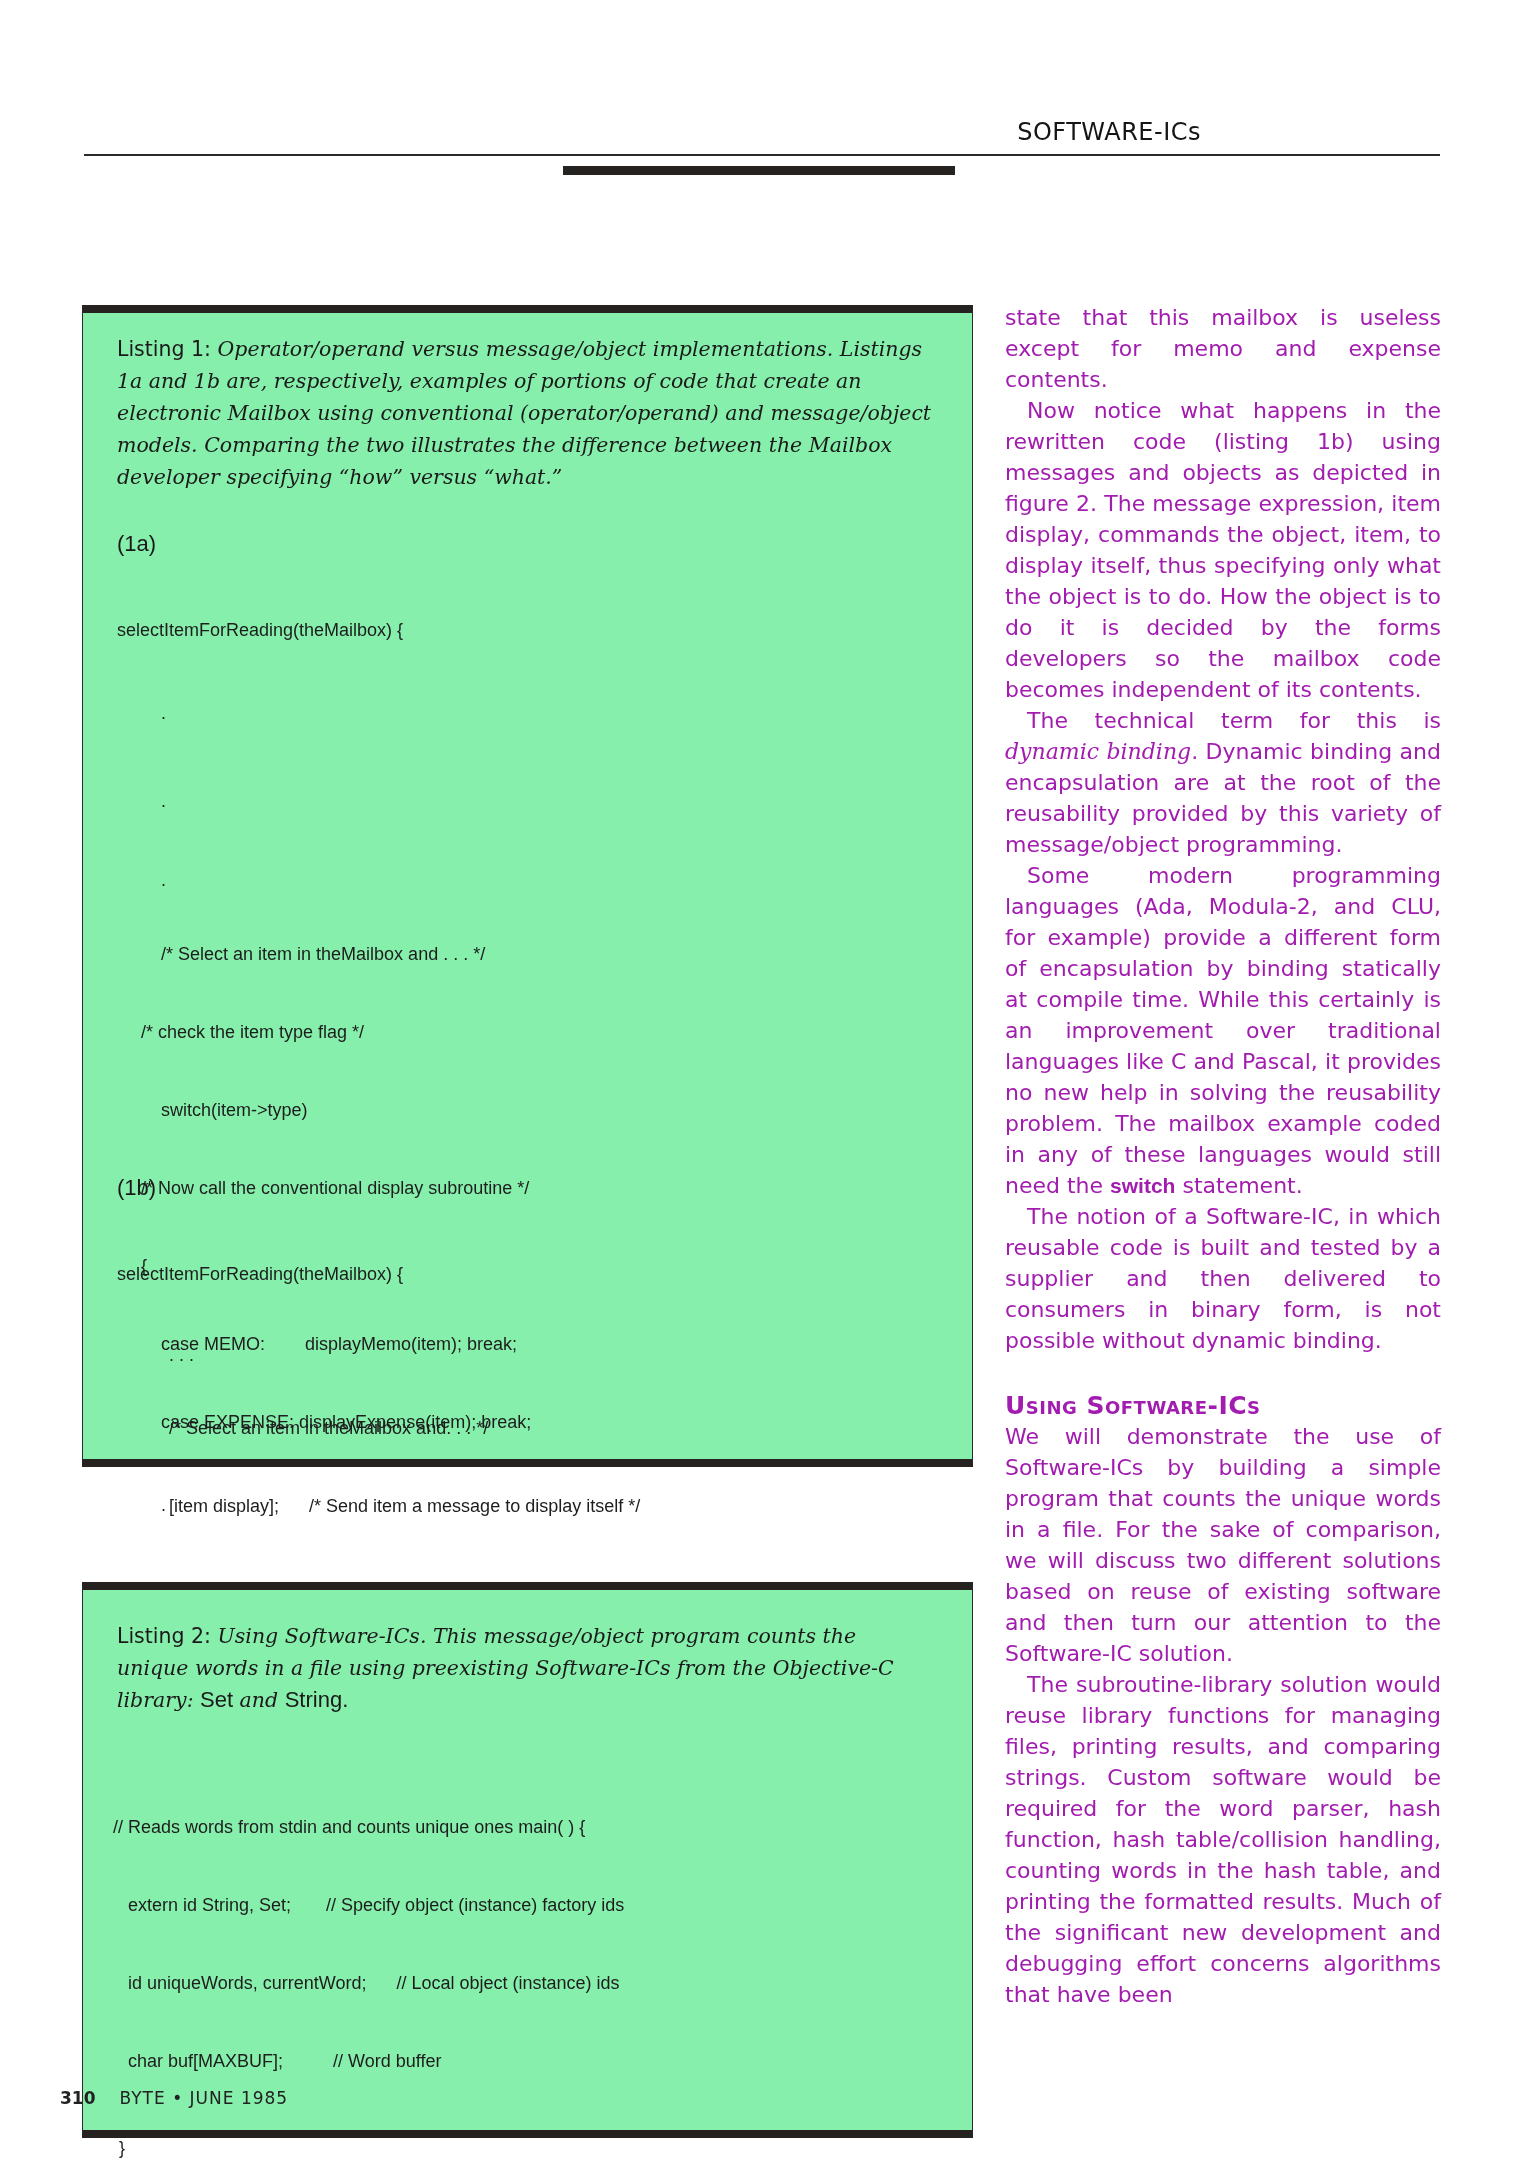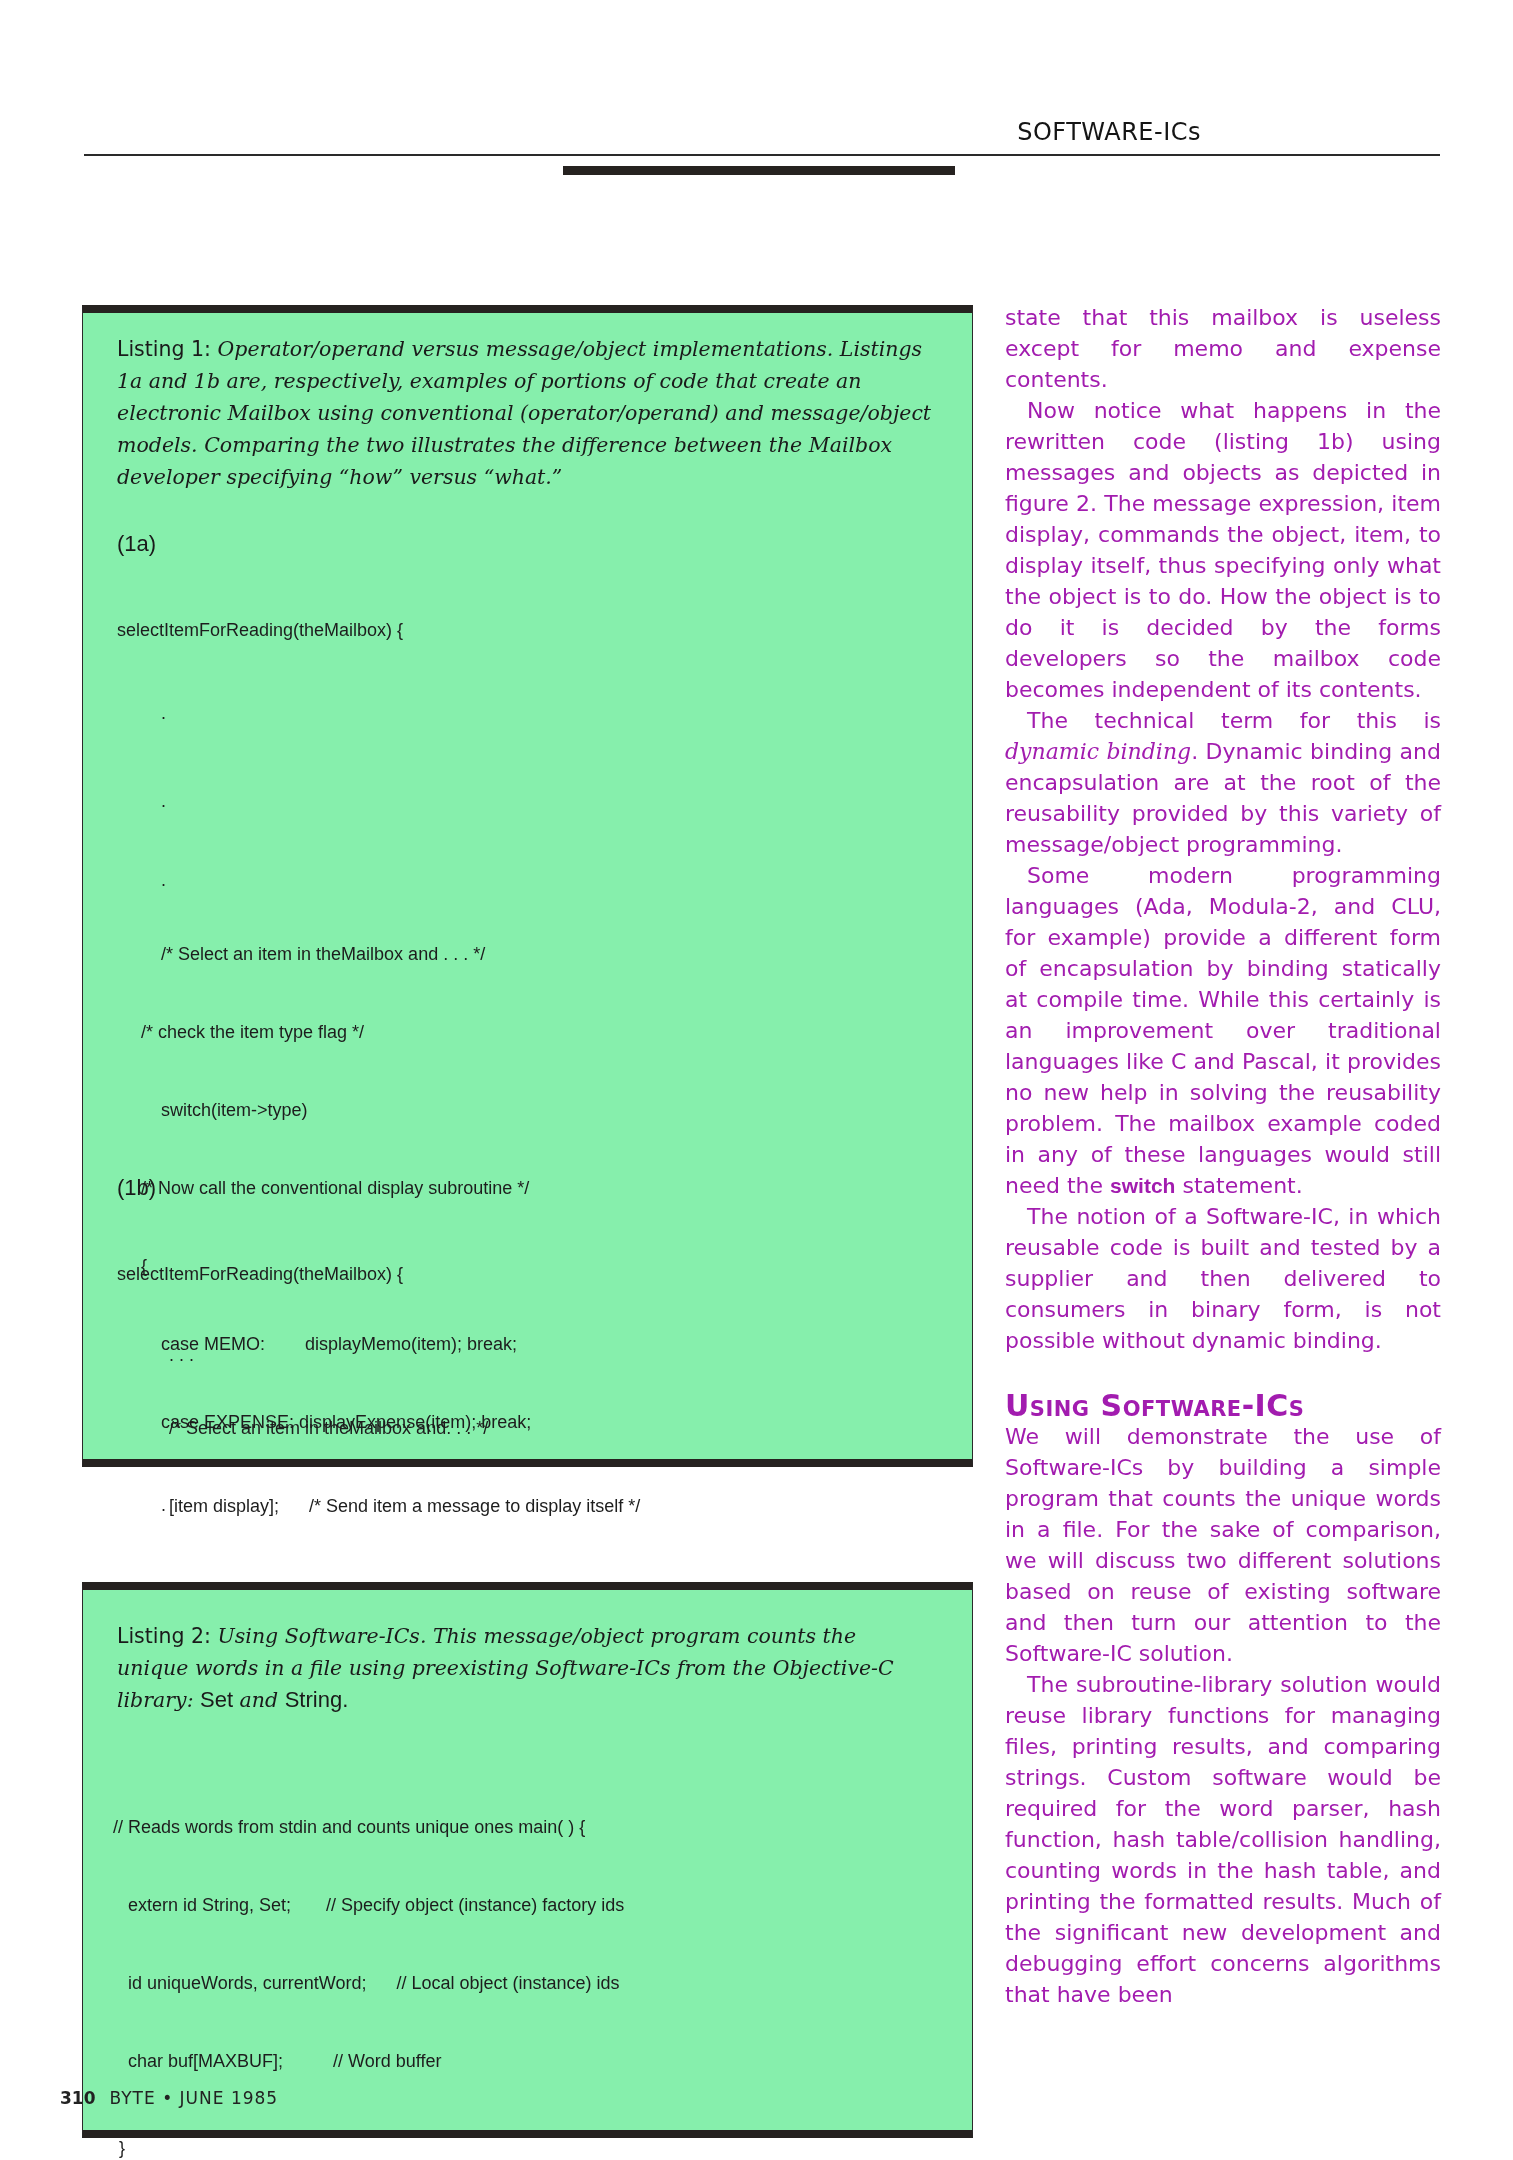--- a/index.html
+++ b/index.html
@@ -21,24 +21,24 @@
     .sub-label { position: absolute; left: 34px; font-family: Liberation Sans, sans-serif; font-size: 22px; color: #1a1a1a; }
     .code { position: absolute; font-family: "Liberation Sans", sans-serif; font-size: 18px; line-height: 26px; color: #1d1d1d; white-space: pre; }
     .code .ln { display: block; height: 26px; }
     .code .dot { display: block; height: 36px; line-height: 36px; }
 
     .col { position: absolute; left: 1005px; width: 436px; font-family: "DejaVu Sans", sans-serif; font-size: 22px; line-height: 31px; color: #a21caf; text-align: justify; }
     .col p { margin: 0; text-indent: 0; }
     .col p.ind { text-indent: 22px; }
     .col em { font-family: "DejaVu Serif", serif; font-style: italic; }
     .col .kw { font-family: "Liberation Sans", sans-serif; font-weight: bold; font-size: 21px; }
-    .section-head { font-family: "DejaVu Sans", sans-serif; font-weight: bold; font-size: 30px; font-variant: small-caps; letter-spacing: 0.5px; margin: 34px 0 0 0; line-height: 31px; text-align: left; }
+    .section-head { font-family: "DejaVu Sans", sans-serif; font-weight: bold; font-size: 25px; font-variant: small-caps; letter-spacing: 0.5px; margin: 34px 0 0 0; line-height: 31px; text-align: left; }
 
     .footer { position: absolute; left: 60px; top: 2088px; font-family: "DejaVu Sans", sans-serif; font-size: 17px; color: #222; letter-spacing: 1px; }
-    .footer .page-num { font-weight: bold; margin-right: 14px; letter-spacing: 0; }
+    .footer .page-num { font-weight: bold; margin-right: 24px; letter-spacing: 0; }
   </style>
 </head>
 <body>
 
 <div class="running-head">SOFTWARE-ICs</div>
 <div class="head-rule"></div>
 <div class="head-bar"></div>
 
 <div class="listing-box" id="box1">
   <div class="caption" style="top:20px;">

